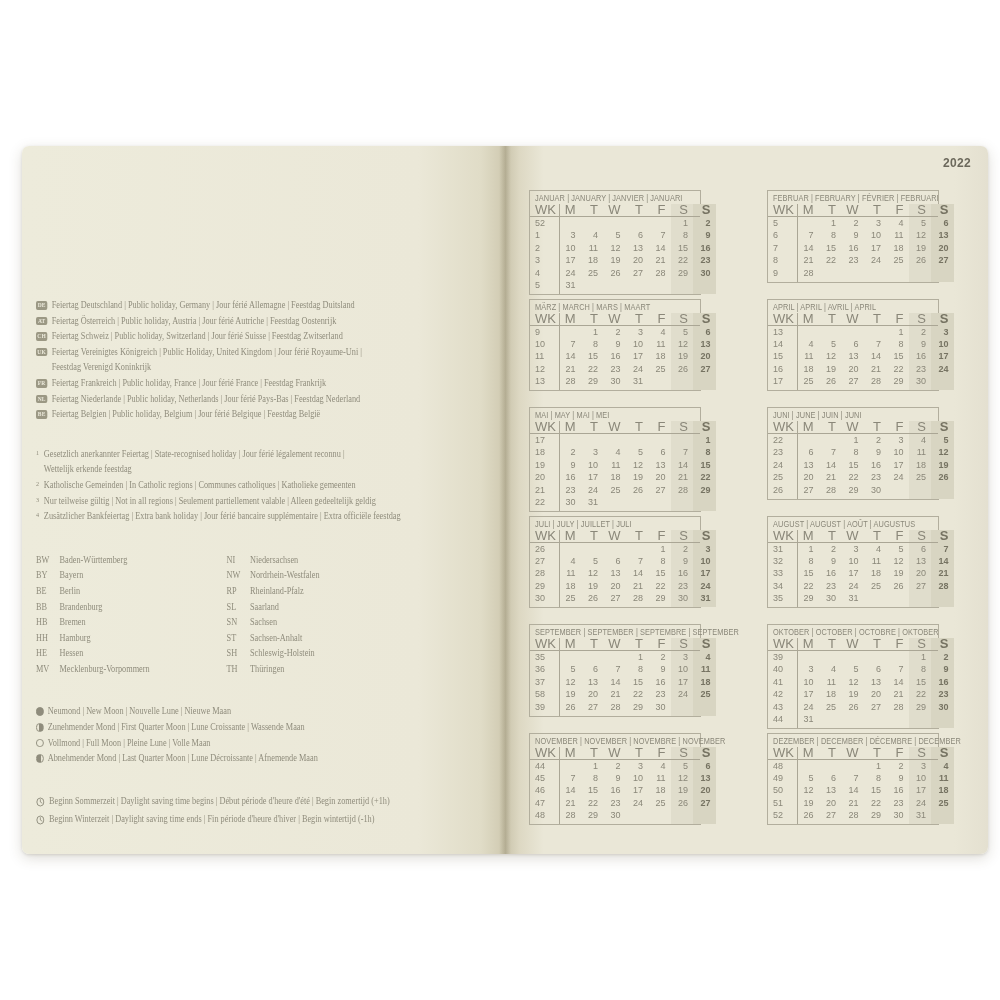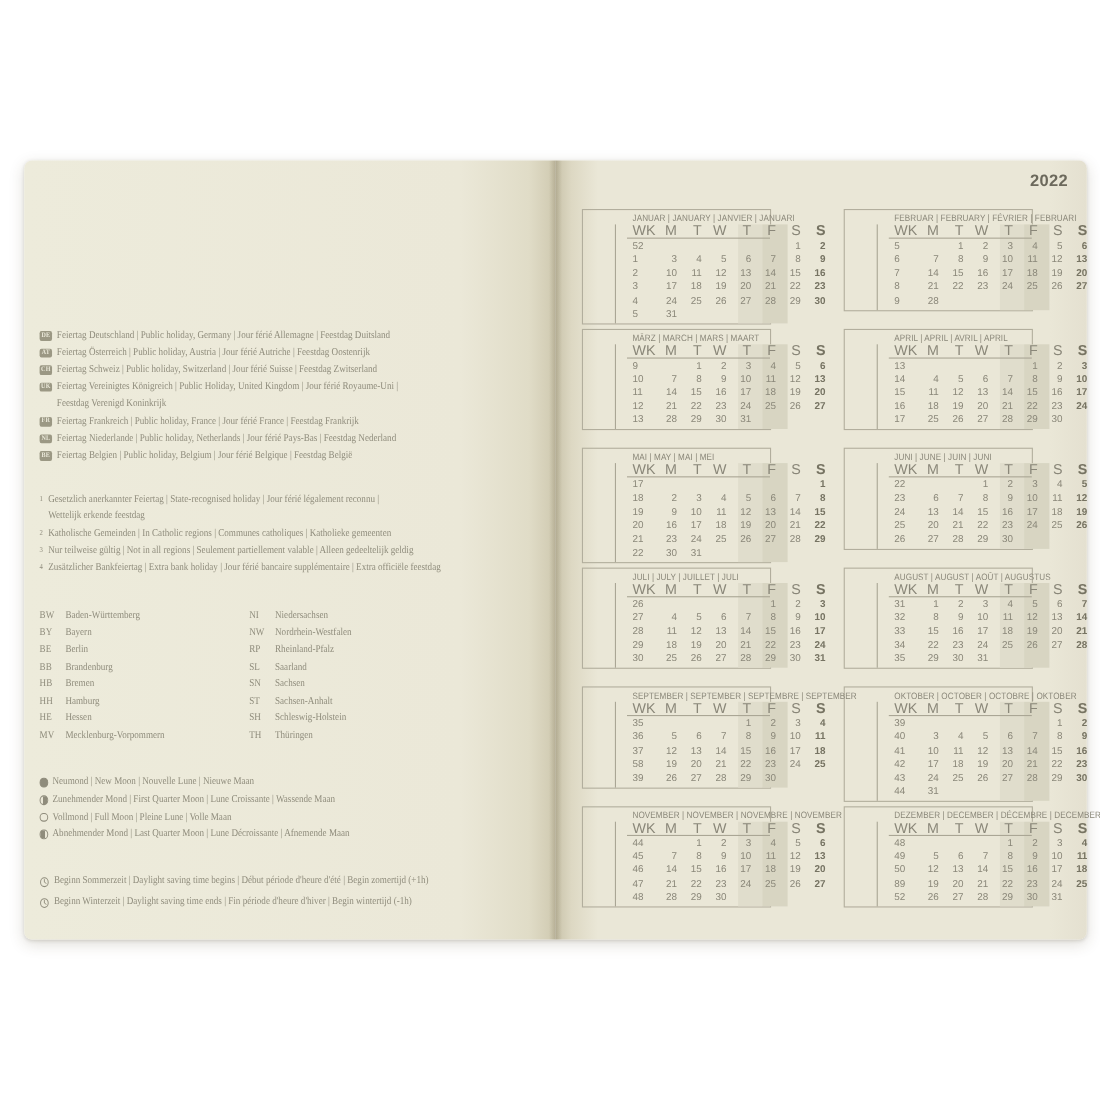--- a/index.html
+++ b/index.html
@@ -61,30 +61,30 @@
   }
   .moon.new{background:#8f8c7c;}
   .moon.waxing{background:linear-gradient(90deg,#ebe8d8 0 32%,#8f8c7c 32%);}
   .moon.full{background:transparent;}
   .moon.waning{background:linear-gradient(90deg,#8f8c7c 0 68%,#ebe8d8 68%);}
   .clock{flex:0 0 auto;margin-top:3px;margin-right:5px;}
 
   
   .year{
     position:absolute;top:10px;right:17px;
-    font-size:15px;font-weight:bold;color:#6c695c;letter-spacing:0.3px;
+    font-size:12px;font-weight:bold;color:#6c695c;letter-spacing:0.3px;
   }
   .cal-grid{
     position:absolute;left:24px;top:44px;
     display:grid;grid-template-columns:188px 188px;column-gap:50px;
     grid-auto-rows:108.5px;align-items:start;
   }
   .cal{
     position:relative;width:172px;border:1px solid #b2ae9d;box-sizing:border-box;
-    color:#8a8779;padding-bottom:3px;padding-left:40px;
+    color:#8a8779;padding-bottom:3px;
   }
   .stripe{position:absolute;top:13px;bottom:0;width:22.5px;z-index:0;}
   .stripe.sat{left:140.5px;background:#e0ddcc;}
   .stripe.sun{left:163px;background:#d8d5c2;}
   .vline{position:absolute;left:29px;top:13px;bottom:0;width:1px;background:#aaa695;z-index:1;}
   .cal-title{
     position:relative;z-index:2;height:13px;line-height:14px;padding-left:5px;
     font-size:8.4px;letter-spacing:0.1px;white-space:nowrap;overflow:visible;
   }
   .cal-title span{display:inline-block;transform:scaleX(0.88);transform-origin:left center;}
@@ -1086,21 +1086,21 @@
             <span class="c-wk">50</span>
             <span class="c-d">12</span>
             <span class="c-d">13</span>
             <span class="c-d">14</span>
             <span class="c-d">15</span>
             <span class="c-d">16</span>
             <span class="c-d">17</span>
             <span class="c-d c-sun">18</span>
           </div>
           <div class="cal-row">
-            <span class="c-wk">89</span>
+            <span class="c-wk">51</span>
             <span class="c-d">19</span>
             <span class="c-d">20</span>
             <span class="c-d">21</span>
             <span class="c-d">22</span>
             <span class="c-d">23</span>
             <span class="c-d">24</span>
             <span class="c-d c-sun">25</span>
           </div>
           <div class="cal-row">
             <span class="c-wk">52</span>

